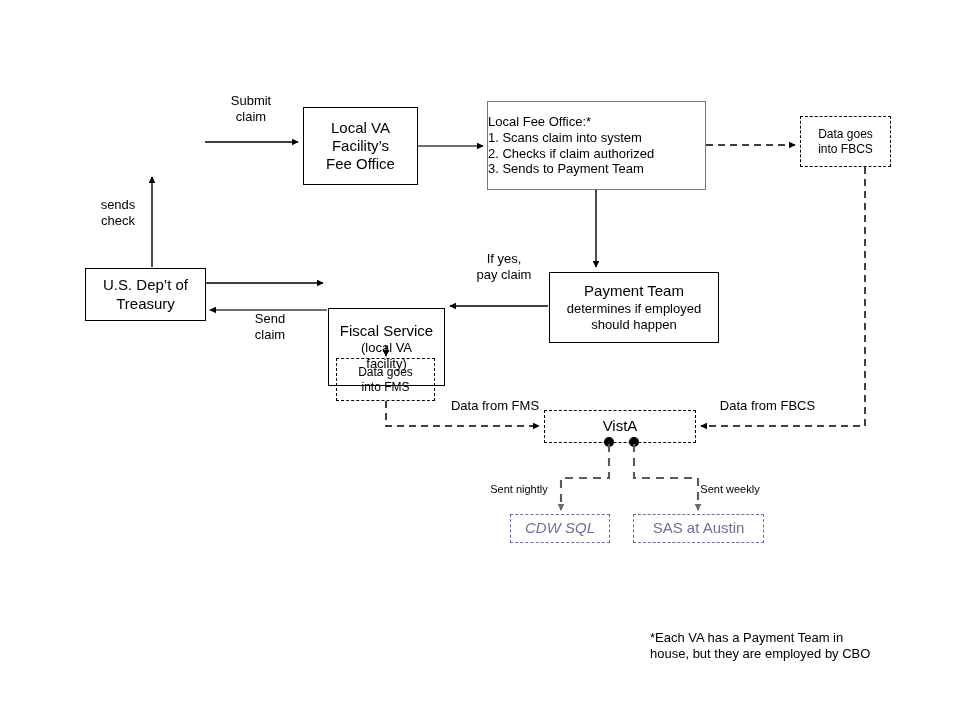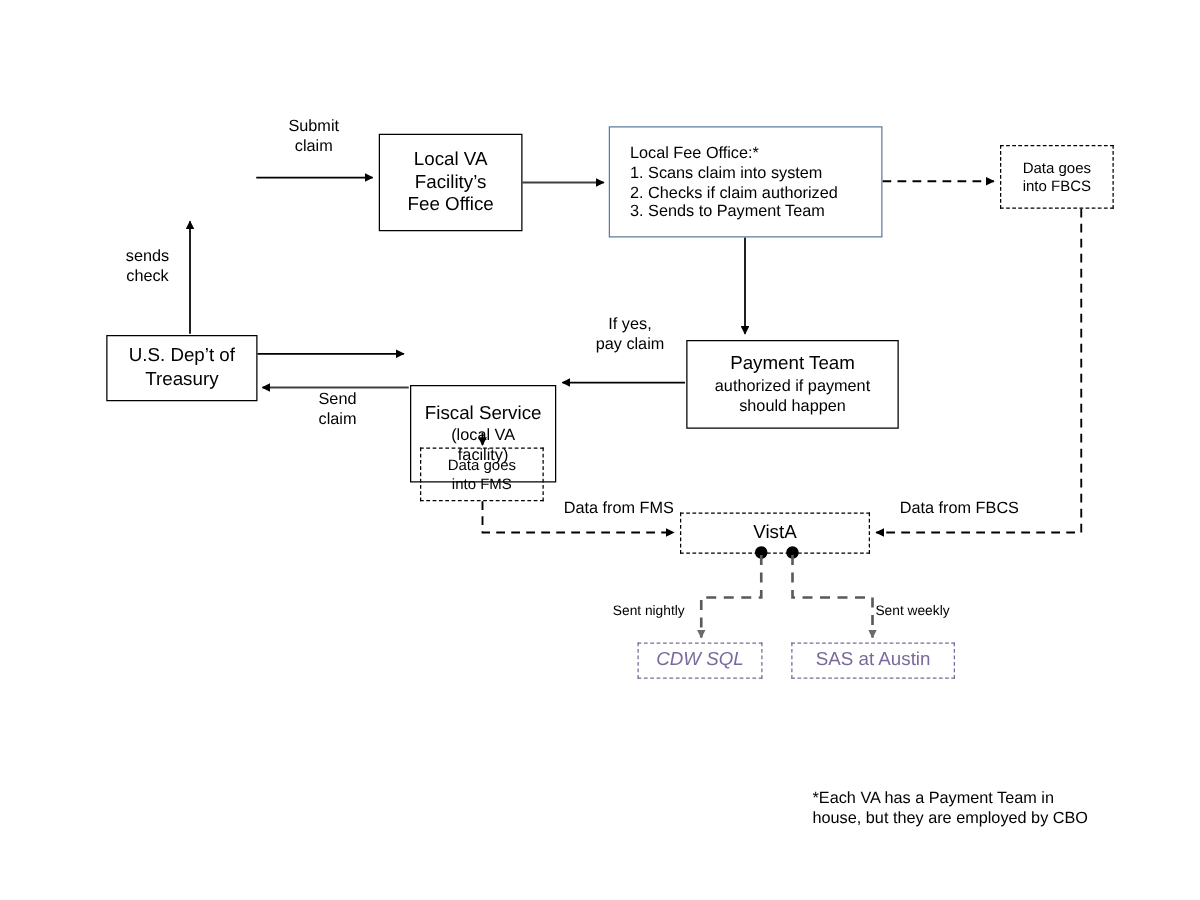--- a/index.html
+++ b/index.html
@@ -44,21 +44,21 @@
   .node.dashed {
     border: 1.6px dashed #000000;
   }
   .node.dashed-purple {
     border: 1.6px dashed #7a6a9b;
     color: #7a6a9b;
   }
   .node.leftalign {
     align-items: flex-start;
     text-align: right;
-    padding-left: 16px;
+    padding-left: 0;
   }
   .node .line { display: block; white-space: nowrap; }
   .label {
     position: absolute;
     color: #000000;
     text-align: center;
     line-height: 1.25;
     white-space: pre-line;
     font-family: "Liberation Sans", sans-serif;
   }
@@ -138,21 +138,21 @@
   </div>
 
   <div class="node solid" style="left:328px; top:268px; width:117px; height:78px;margin-top:40px;">
     <span class="line f15">Fiscal Service</span>
     <span class="line f13">(local VA</span>
     <span class="line f13">facility)</span>
   </div>
 
   <div class="node solid" style="left:549px; top:272px; width:170px; height:71px;">
     <span class="line f15">Payment Team</span>
-    <span class="line f13">authorized  if payment</span>
+    <span class="line f13">determines  if employed</span>
     <span class="line f13">should happen</span>
   </div>
 
   <div class="node dashed f12" style="left:336px; top:358px; width:99px; height:43px;">
     <span class="line">Data goes</span>
     <span class="line">into FMS</span>
   </div>
 
   <div class="node dashed f15" style="left:544px; top:410px; width:152px; height:33px;">
     <span class="line">VistA</span>

